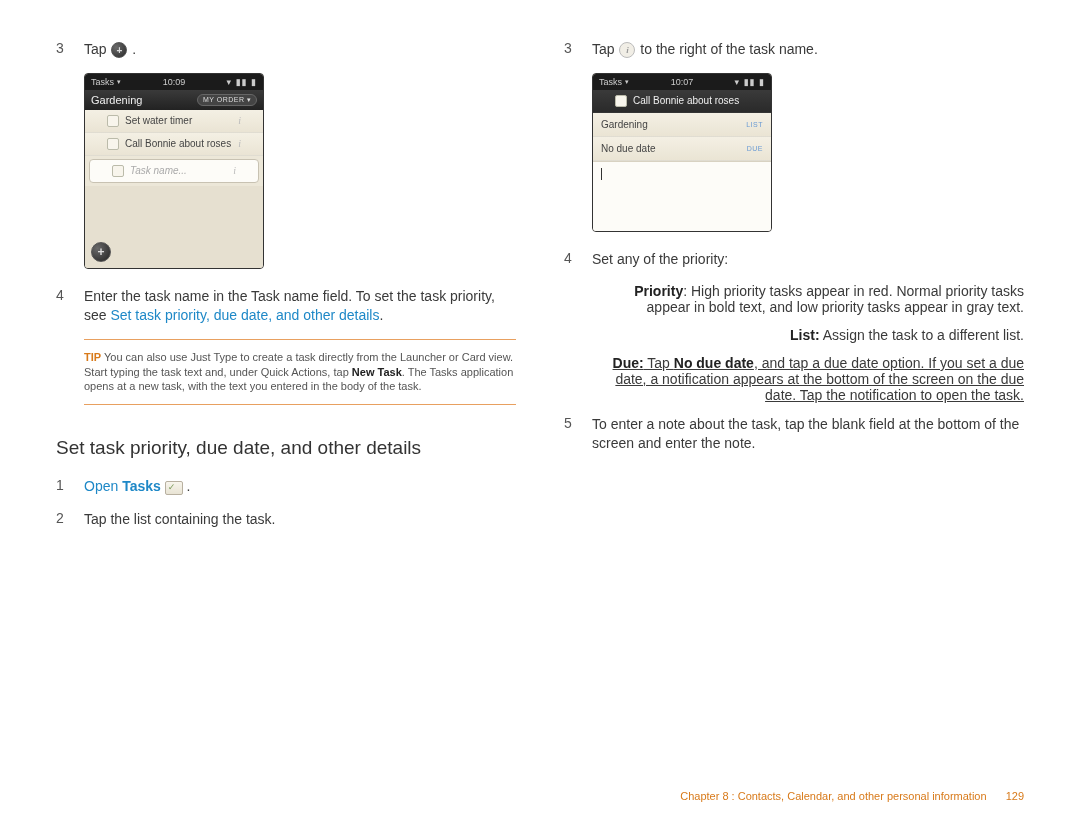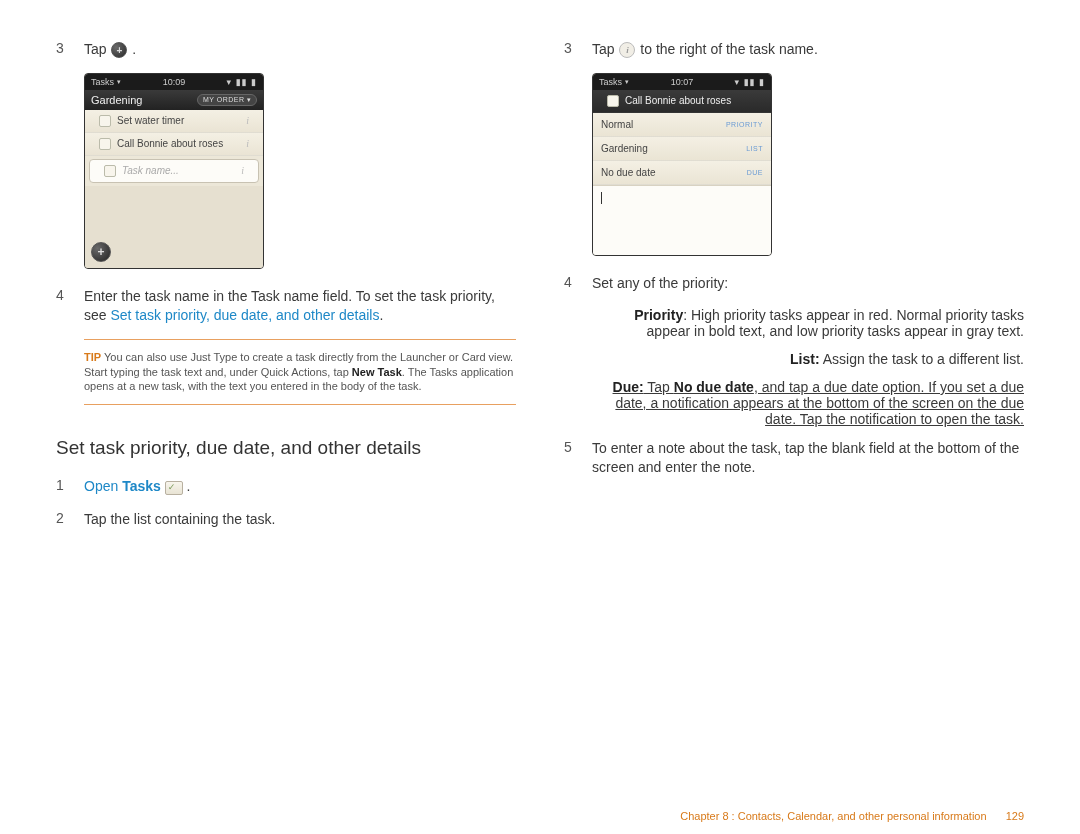--- a/index.html
+++ b/index.html
@@ -120,21 +120,21 @@
     border: 1px solid #666;
     border-radius: 8px;
     font-size: 7px;
     padding: 1px 5px;
     color: #ddd;
     letter-spacing: 0.5px;
   }
   .task-row {
     background: linear-gradient(#f4f0e4, #eae4d4);
     border-bottom: 1px solid rgba(0,0,0,0.08);
-    padding: 5px 14px;
+    padding: 5px 22px;
     display: flex;
     align-items: center;
     gap: 6px;
     font-size: 10px;
   }
   .task-row.input {
     background: #fdfcf8;
     border: 1px solid #c8c2b2;
     border-radius: 4px;
     margin: 3px 4px;
@@ -184,21 +184,21 @@
     position: relative;
   }
   .cursor {
     position: absolute;
     left: 8px; top: 6px;
     width: 1px; height: 12px;
     background: #333;
   }
   .footer {
     position: absolute;
-    bottom: 12px;
+    bottom: 32px;
     right: 56px;
     font-size: 11px;
     color: #d87a1a;
   }
   .footer .pn { margin-left: 16px; }
   .para { margin-bottom: 12px; text-align: right; }
 </style>
 </head>
 <body>
 
@@ -297,24 +297,20 @@
             <span class="sb-chev">▾</span>
           </div>
         <div class="center">10:07</div>
         <div class="right">▾ ▮▮ ▮</div>
       </div>
       <div class="task-row" style="background:linear-gradient(#3a3a3a,#2a2a2a); color:#eee;">
         <div class="checkbox"></div>
         <span>Call Bonnie about roses</span>
       </div>
       <div class="detail-row">
-        <span class="val">Normal</span>
-        <span class="lbl">PRIORITY</span>
-      </div>
-      <div class="detail-row">
         <span class="val">Gardening</span>
         <span class="lbl">LIST</span>
       </div>
       <div class="detail-row">
         <span class="val">No due date</span>
         <span class="lbl">DUE</span>
       </div>
       <div class="note-area">
         <div class="cursor"></div>
       </div>

